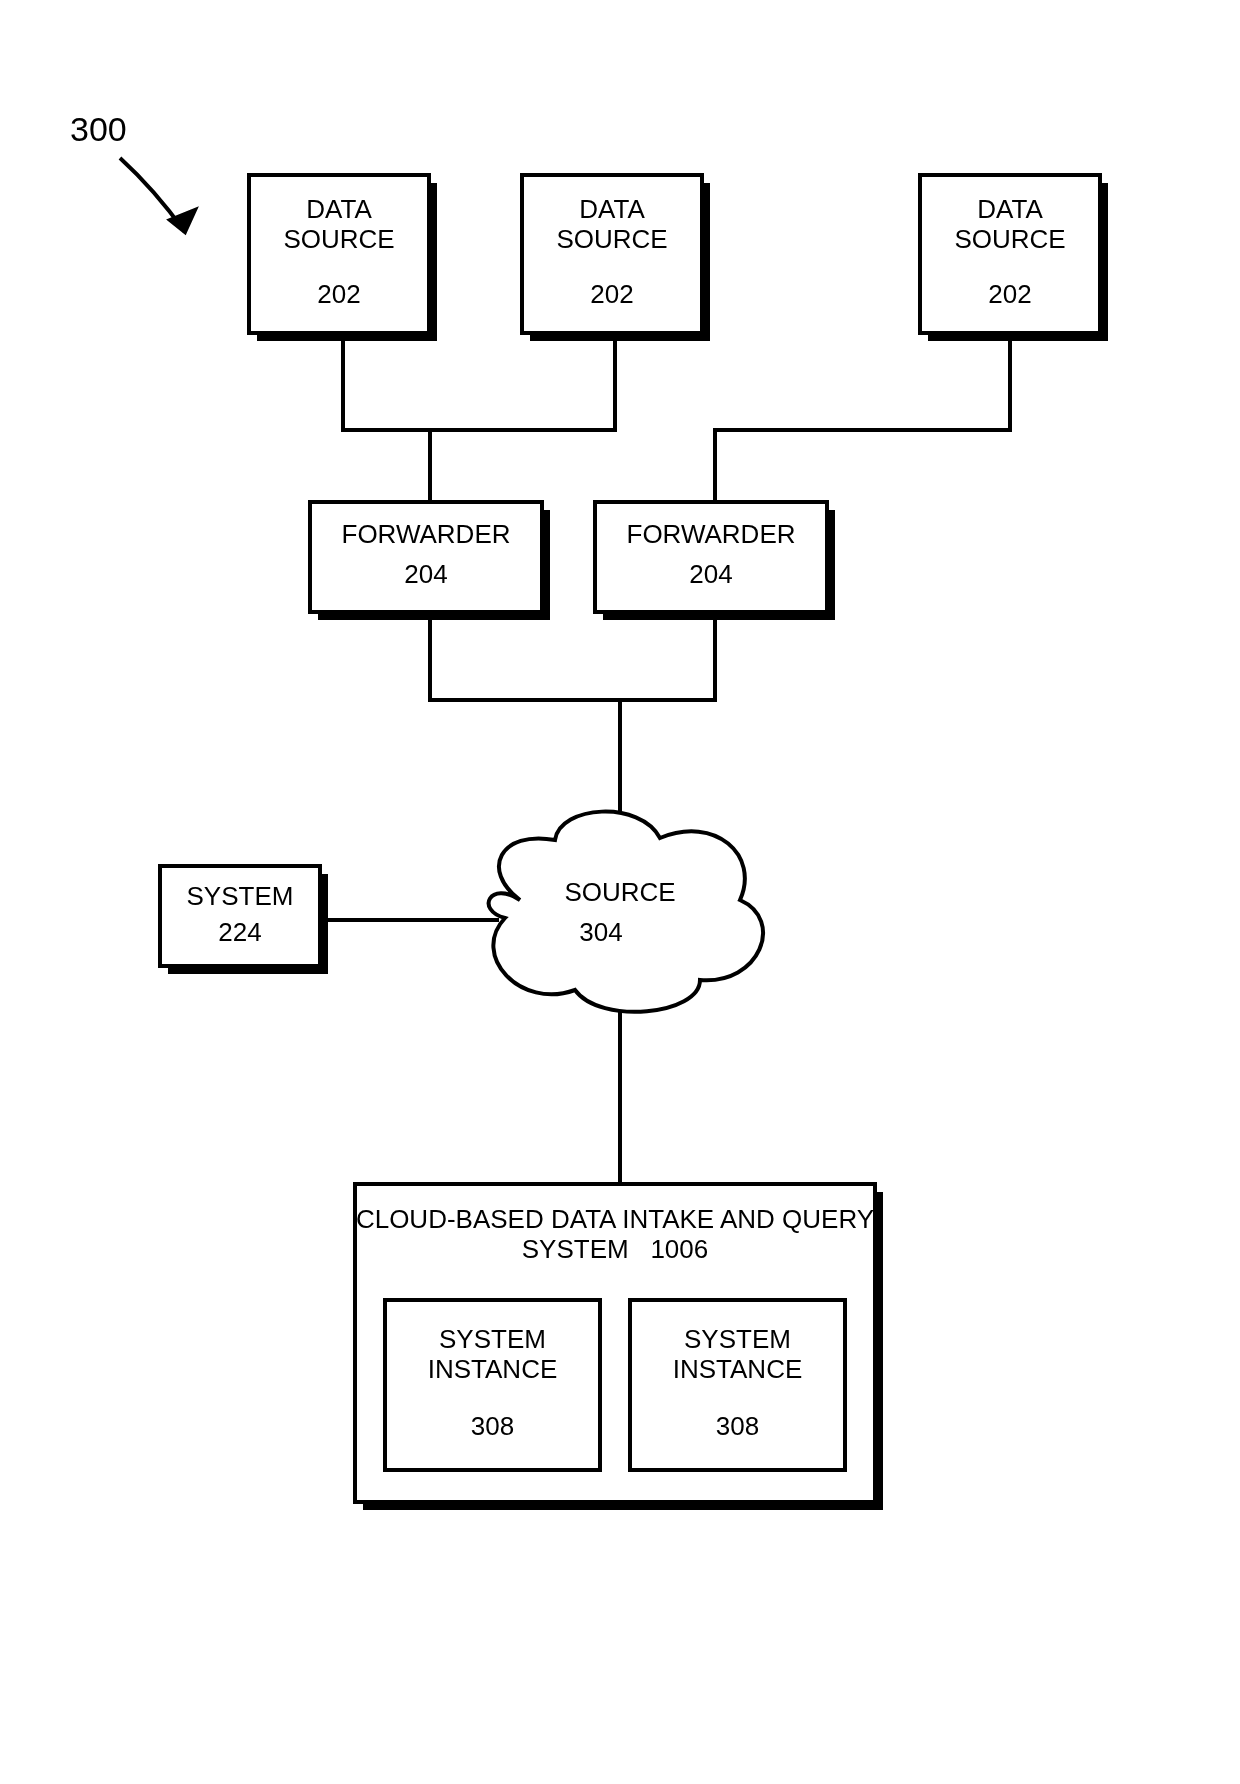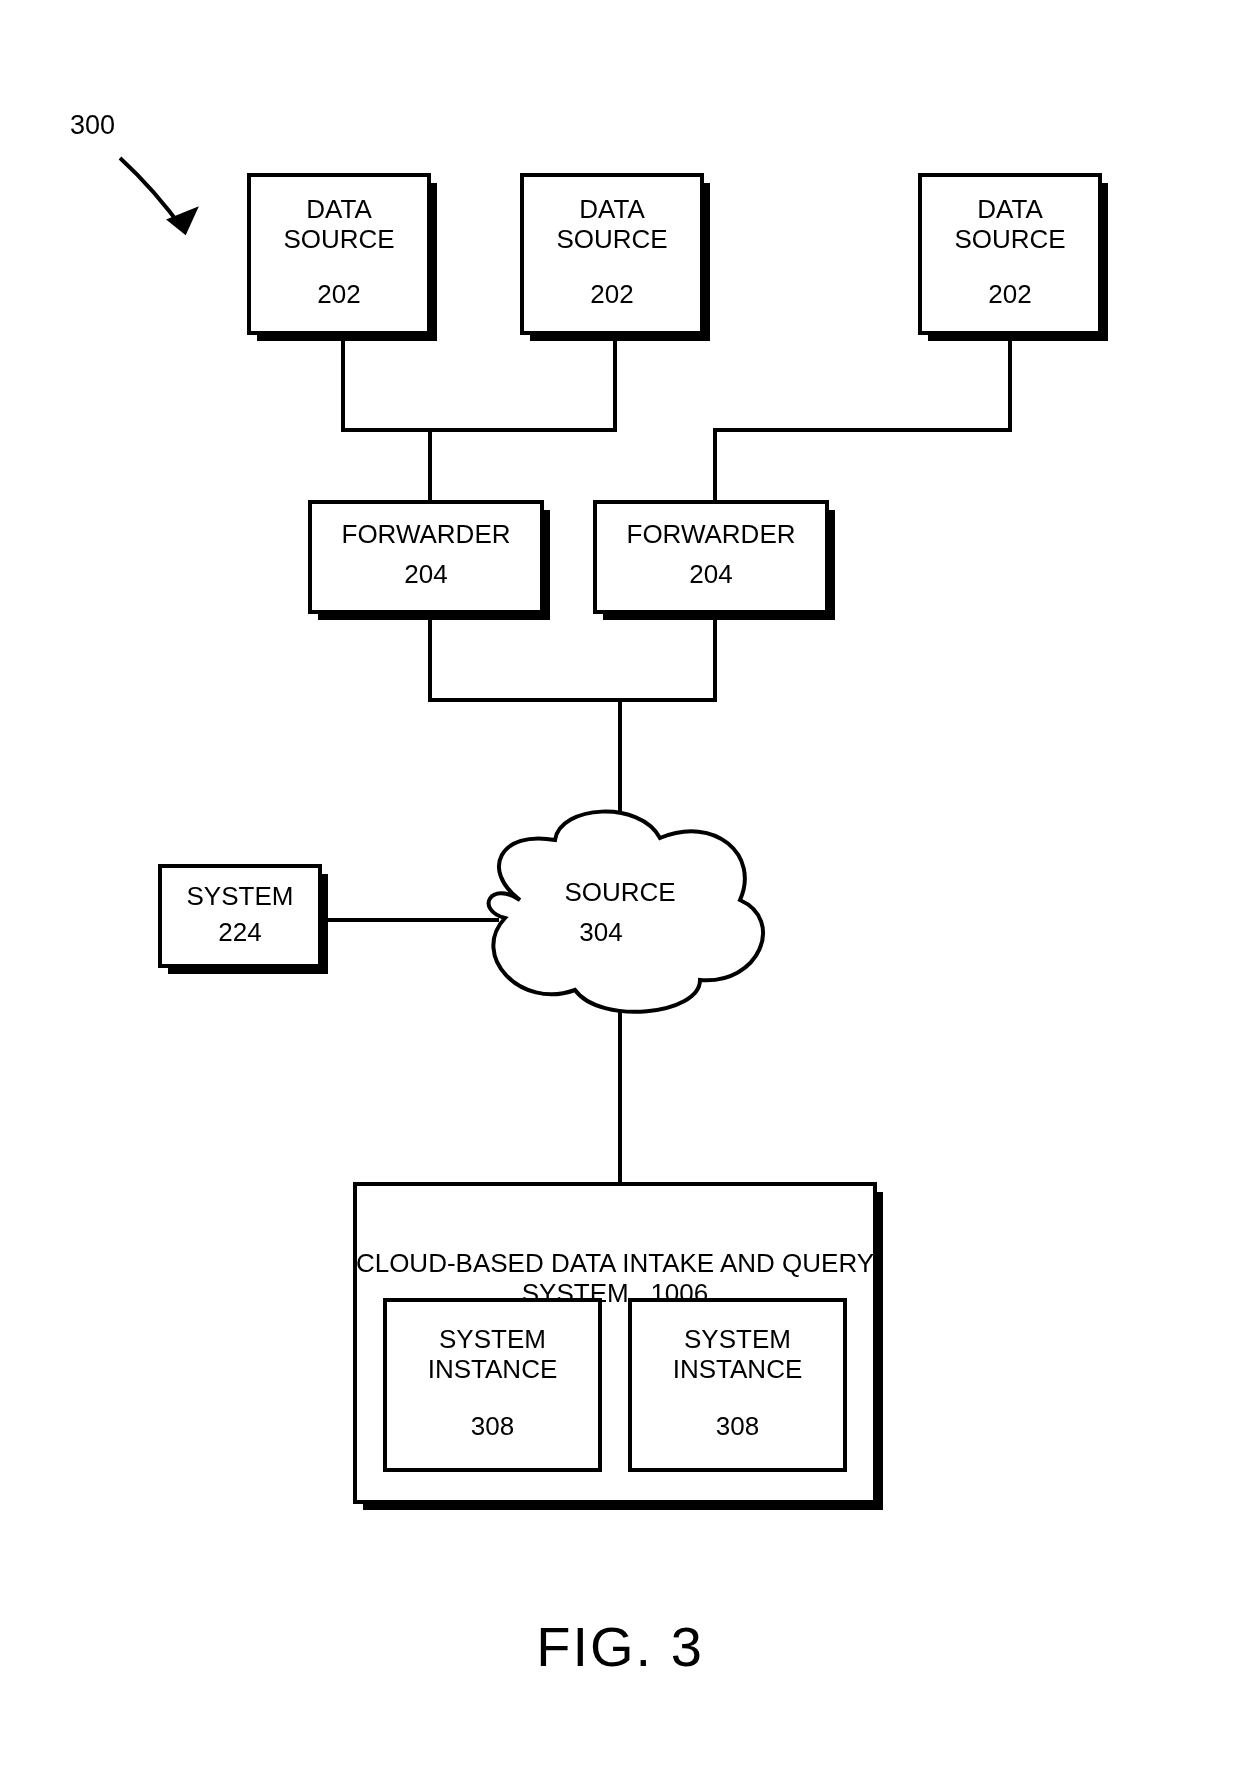--- a/index.html
+++ b/index.html
@@ -112,21 +112,21 @@
 
   <g>
     <rect x="385" y="1300" width="215" height="170" fill="#fff" stroke="#000" stroke-width="4"></rect>
   </g>
   <g>
     <rect x="630" y="1300" width="215" height="170" fill="#fff" stroke="#000" stroke-width="4"></rect>
   </g>
 
 </svg>
 
-<div class="box-label" style="left:70px; top:110px; font-size:27px;text-align:center;">300</div>
+<div class="box-label" style="left:70px; top:110px; font-size:34px;text-align:center;">300</div>
 
 <div class="box-label" style="left:249px; top:195px; width:180px;">DATA
 SOURCE</div>
 <div class="ref-label" style="left:249px; top:280px; width:180px;">202</div>
 
 <div class="box-label" style="left:522px; top:195px; width:180px;">DATA
 SOURCE</div>
 <div class="ref-label" style="left:522px; top:280px; width:180px;">202</div>
 
 <div class="box-label" style="left:920px; top:195px; width:180px;">DATA
@@ -138,30 +138,29 @@
 
 <div class="box-label" style="left:595px; top:520px; width:232px;">FORWARDER</div>
 <div class="ref-label" style="left:595px; top:560px; width:232px;">204</div>
 
 <div class="box-label" style="left:160px; top:882px; width:160px;">SYSTEM</div>
 <div class="ref-label" style="left:160px; top:918px; width:160px;">224</div>
 
 <div class="cloud-label" style="left:495px; top:878px; width:250px;">SOURCE</div>
 <div class="ref-label" style="left:476px; top:918px; width:250px;">304</div>
 
-<div class="box-label" style="left:355px; top:1205px; width:520px; white-space:normal;margin-top:44px;">
+<div class="box-label" style="left:355px; top:1205px; width:520px; white-space:normal;">
   <span>CLOUD-BASED DATA INTAKE
 AND QUERY SYSTEM</span>
   <span>&nbsp;</span>
   <span class="ref-label" style="position:static; display:inline;">1006</span>
 </div>
 
 <div class="box-label" style="left:385px; top:1325px; width:215px;">SYSTEM
 INSTANCE</div>
 <div class="ref-label" style="left:385px; top:1412px; width:215px;">308</div>
 
 <div class="box-label" style="left:630px; top:1325px; width:215px;">SYSTEM
 INSTANCE</div>
 <div class="ref-label" style="left:630px; top:1412px; width:215px;">308</div>
 
-<div class="fig-label" style="left:0; top:1615px; width:1240px;">FIG. 3</div>
 
 </div>
 
 </body></html>

